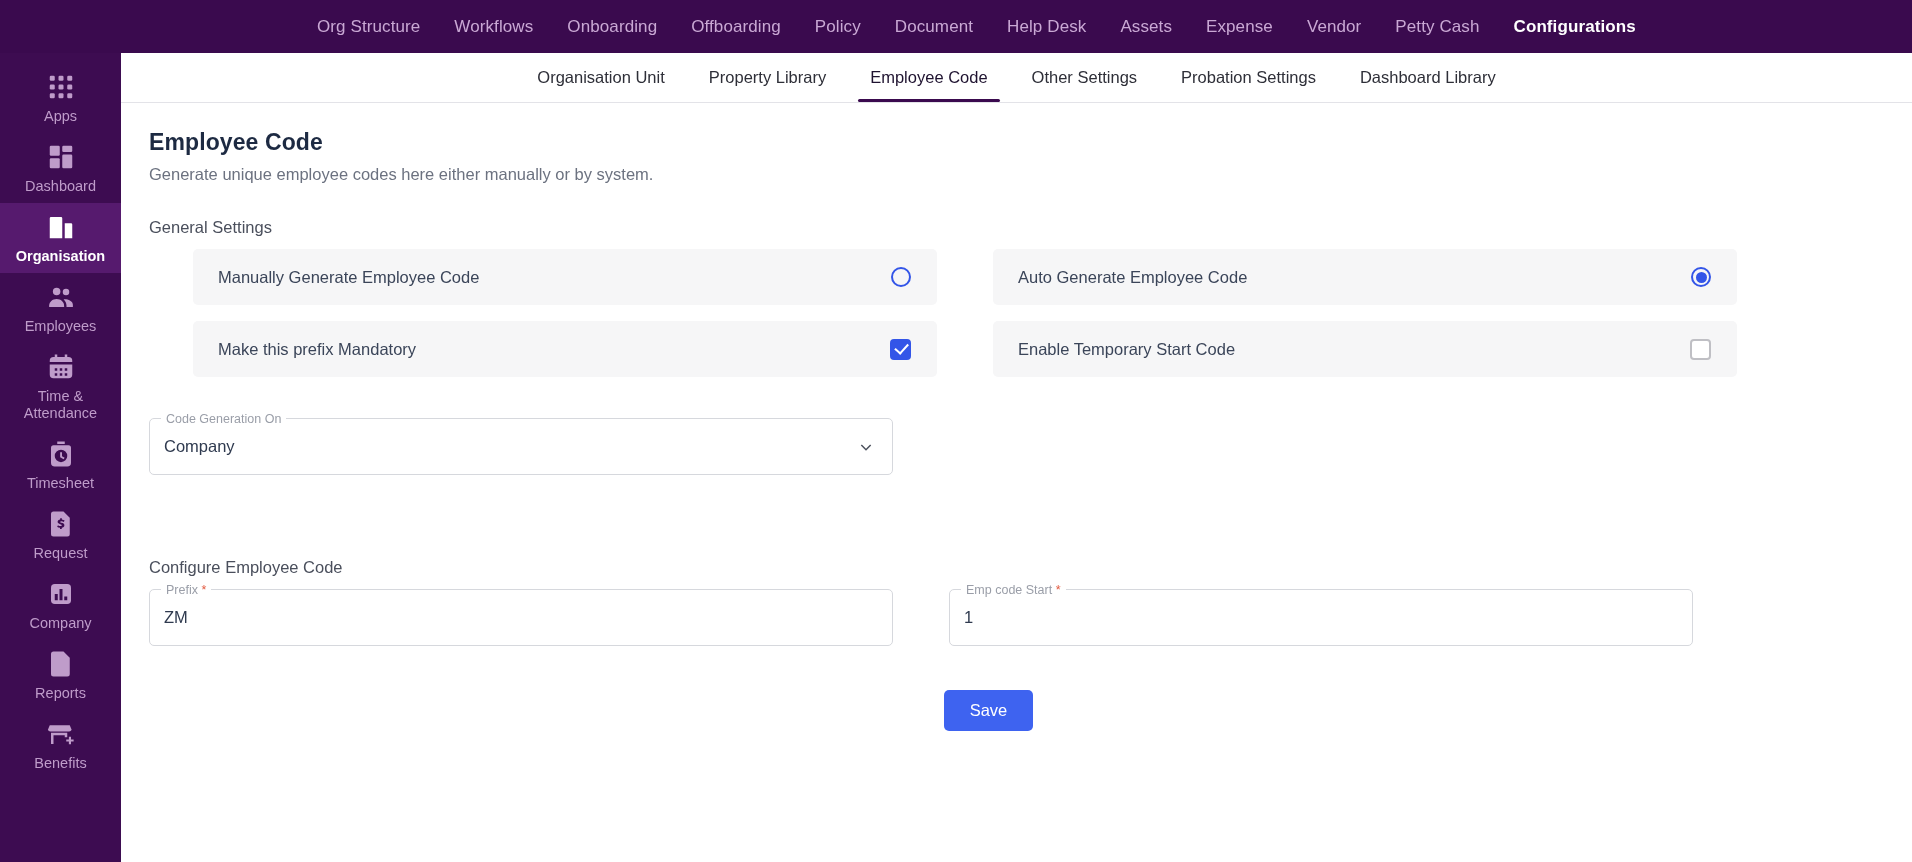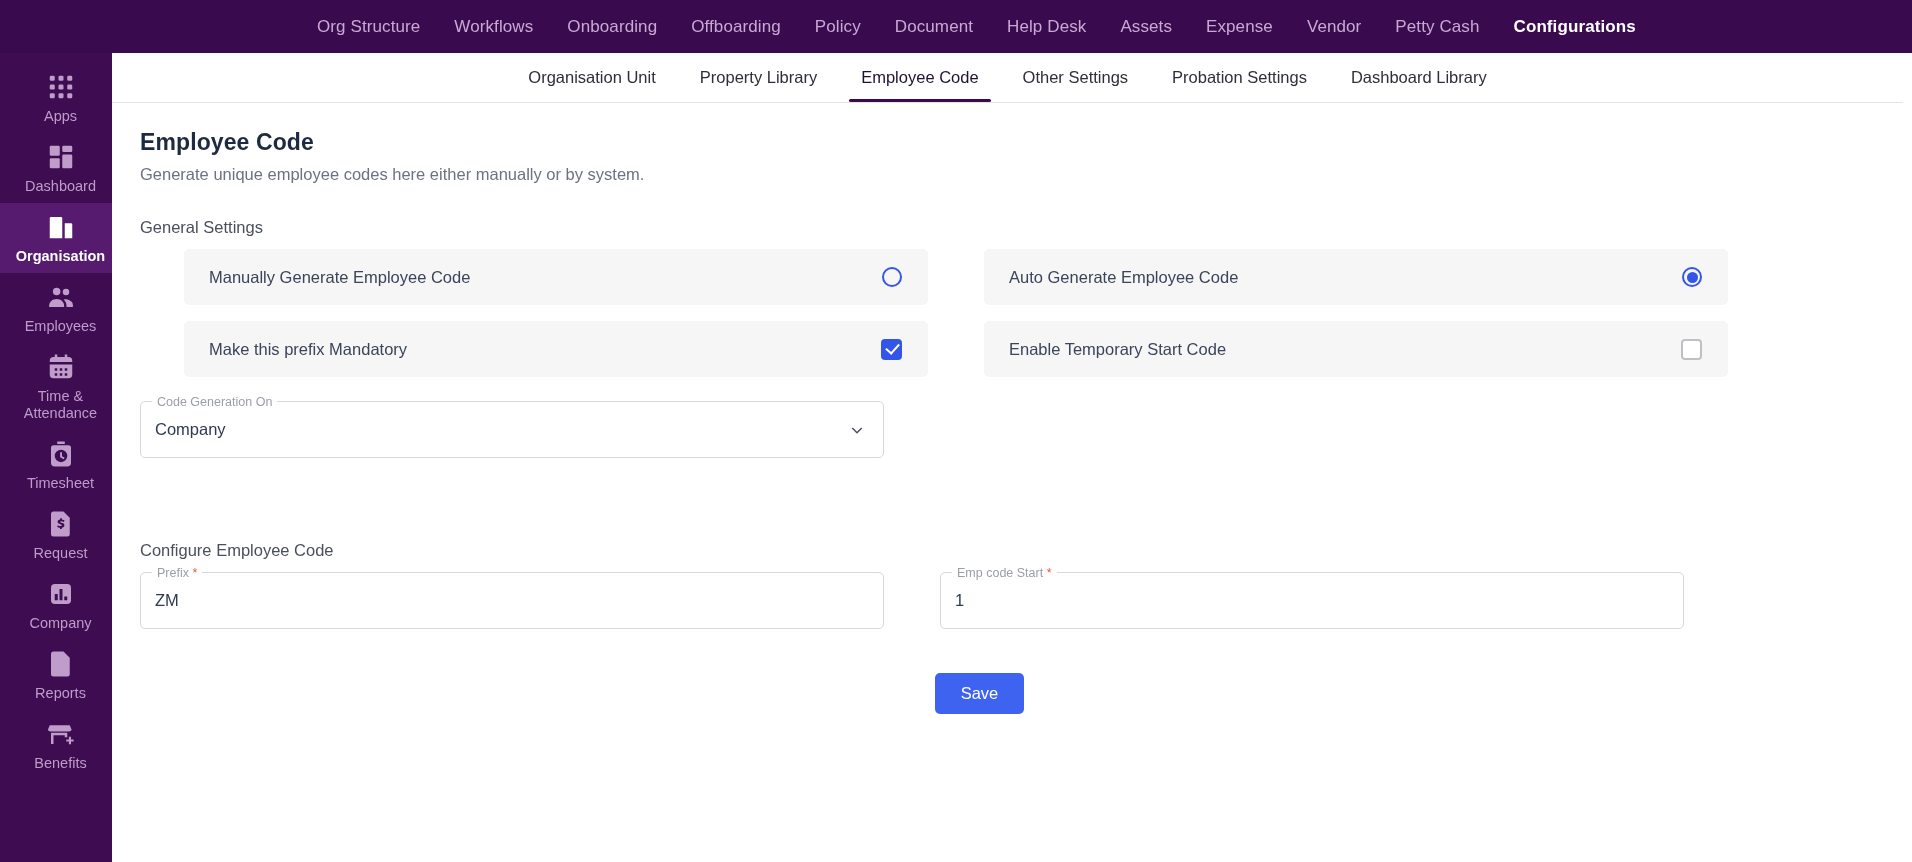--- a/index.html
+++ b/index.html
@@ -38,21 +38,21 @@
   }
   .side-item .ico { width: 30px; height: 30px; display: block; margin-bottom: 6px; }
   .side-item .ico svg { width: 30px; height: 30px; display: block; fill: #bf9cca; }
   .side-label { color: #bf9cca; font-size: 14.5px; line-height: 17px; }
   .side-item.active { background: #561a6e; }
   .side-item.active .side-label { color: #ffffff; font-weight: bold; }
   .side-item.active .ico svg { fill: #ffffff; }
 
   
   .content {
-    position: absolute; top: 53px; left: 112px;
+    position: absolute; top: 53px; left: 121px;
     width: 1791px; height: 809px;
     background: #ffffff;
     overflow: hidden;
   }
 
   
   .subtabs {
     height: 50px; border-bottom: 1px solid #e3e3e8;
     display: flex; align-items: center; justify-content: center; gap: 0px;
     position: relative;
@@ -117,21 +117,21 @@
     white-space: nowrap;
   }
   .field .legend .req { color: #e2593f; }
   .field .fval { font-size: 16.5px; color: #2f3a4f; }
   .field .chev { position: absolute; right: 18px; top: 50%; transform: translateY(-50%);
     width: 16px; height: 16px; }
   .field .chev svg { width: 16px; height: 16px; stroke: #4b505c; fill: none; stroke-width: 2.2; }
 
   .field-row { display: grid; grid-template-columns: 744px 744px; column-gap: 56px; padding-left: 28px; }
 
-  .dropdown-wrap { padding-left: 28px; width: 772px; margin-top: 8px; }
+  .dropdown-wrap { padding-left: 28px; width: 772px; margin-top: 25px; }
 
   
   .save-wrap { display: flex; justify-content: center; padding-right: 56px; margin-top: 44px; }
   .save-btn {
     background: #3e63f0; color: #ffffff; font-size: 16.5px;
     border: none; border-radius: 5px; padding: 11px 26px; cursor: pointer;
     font-family: "Liberation Sans", sans-serif;
   }
 </style>
 </head>

